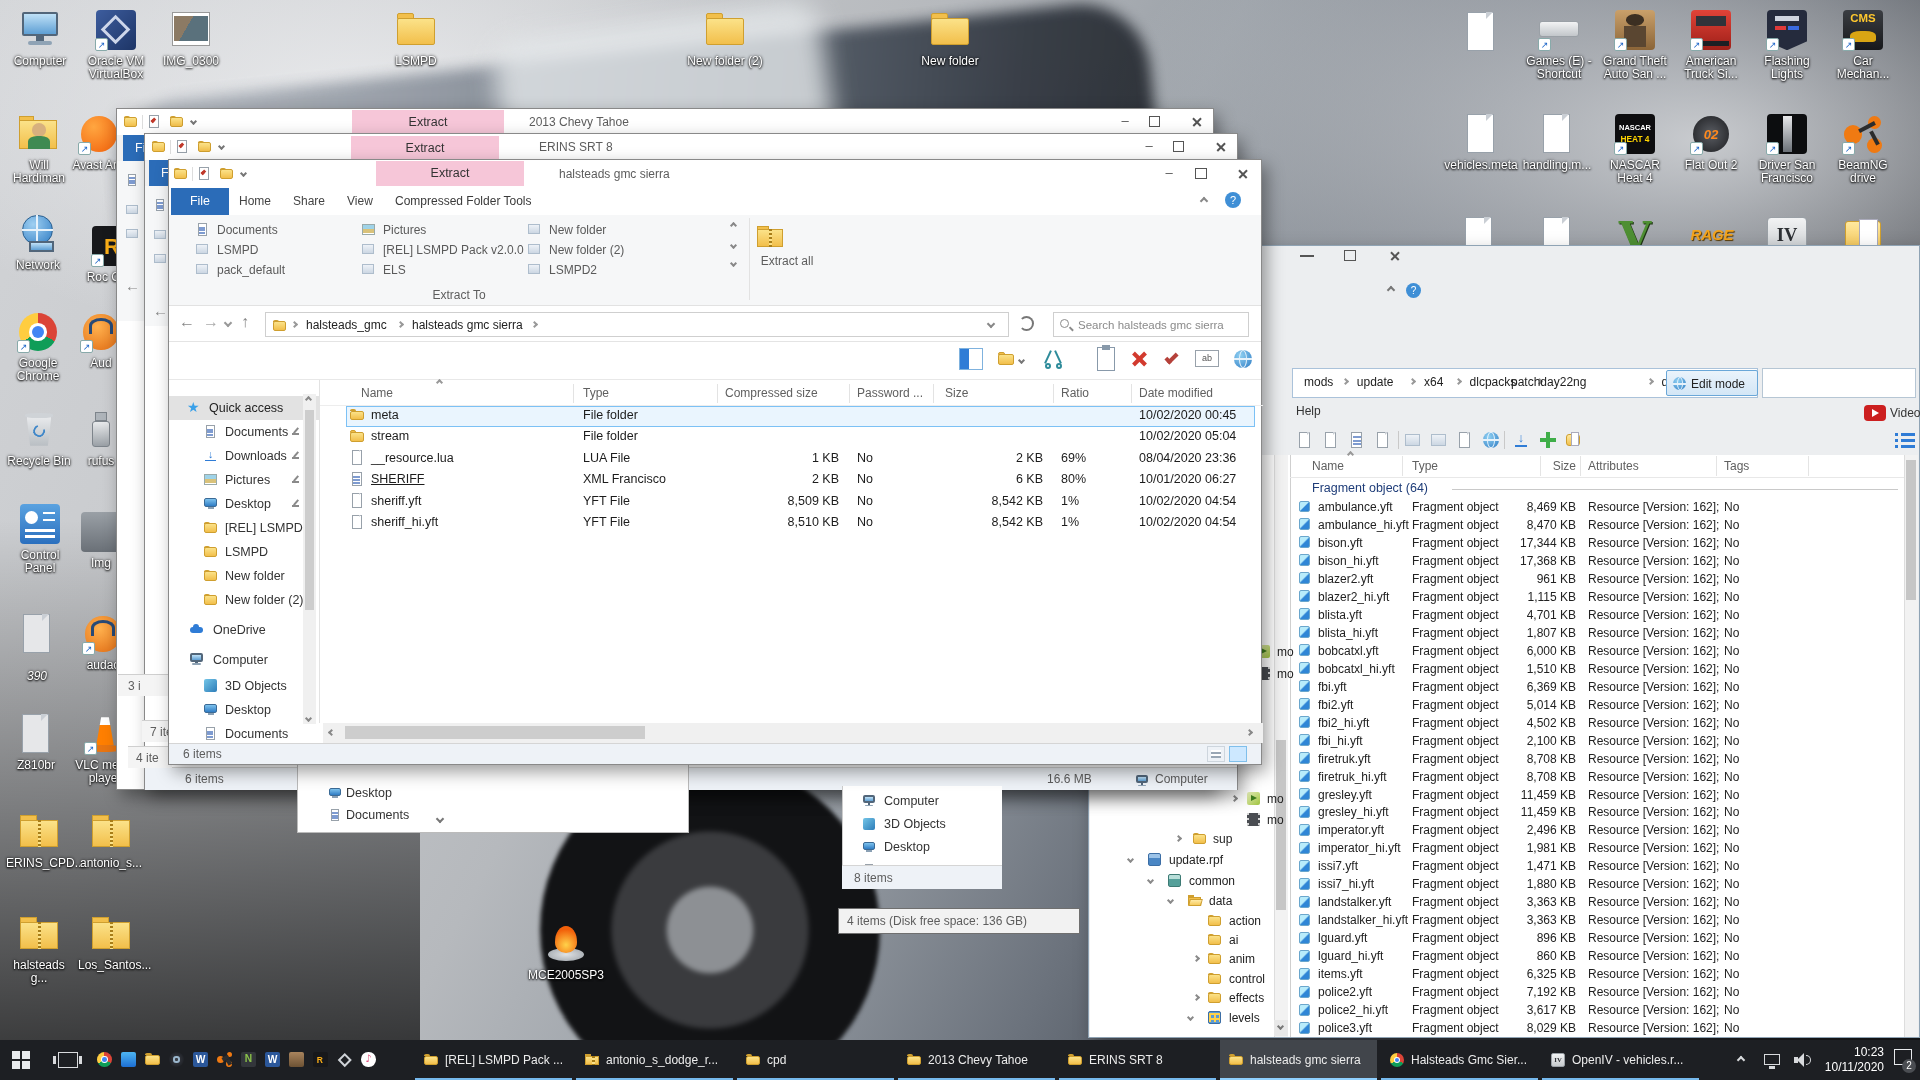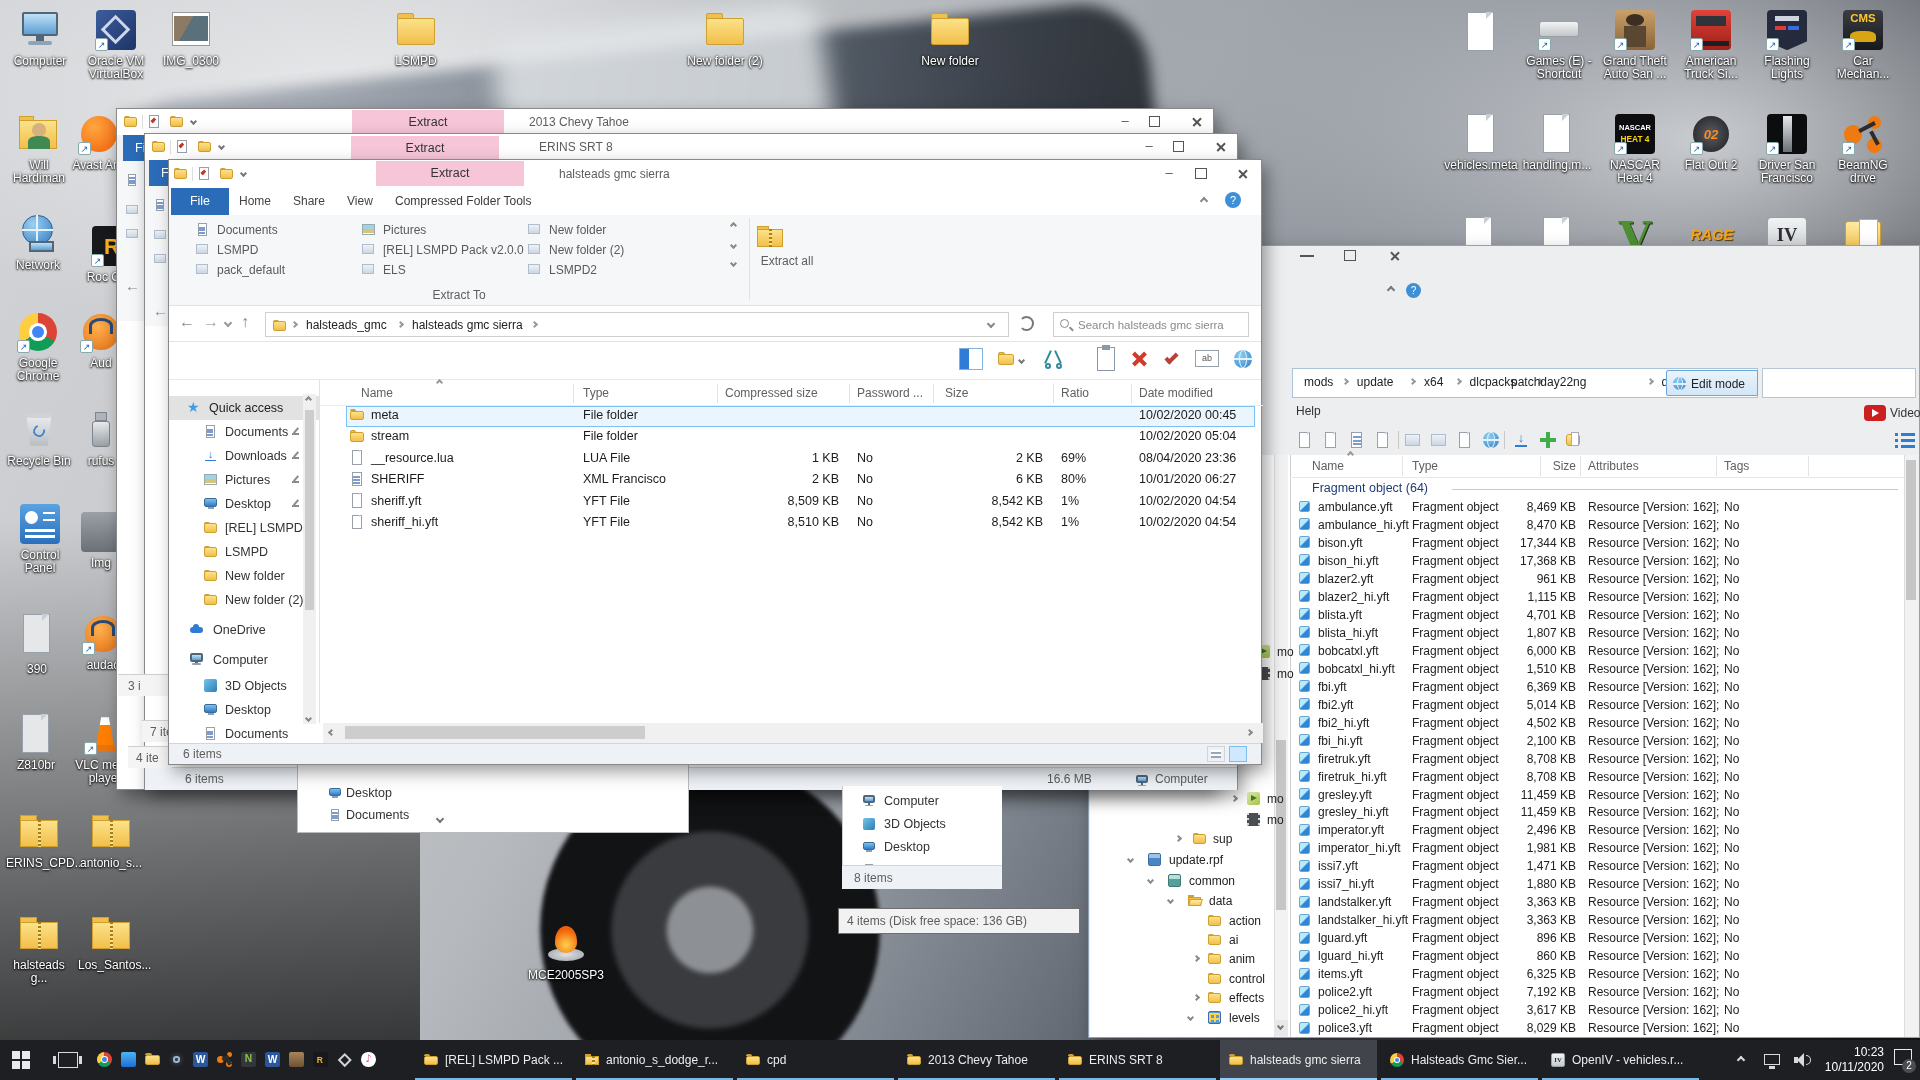--- a/index.html
+++ b/index.html
@@ -164,21 +164,21 @@
         <div style="position: relative; width: 44px; height: 44px; margin: 0px auto;">
           <div style="position: absolute; left: 4%; top: 4%; width: 92%; height: 92%; border-radius: 4px; background: linear-gradient(rgb(154, 160, 166), rgb(106, 112, 119));"></div>
         </div>
         <div class="lbl" style="position: relative; margin-top: 3px;">Img</div>
       </div>
       <div style="position: absolute; left: 8px; top: 612px; width: 58px; text-align: center; z-index: 1;">
         <div style="position: relative; width: 44px; height: 44px; margin: 0px auto;">
           <div style="position: absolute; left: 18%; top: 4%; width: 62%; height: 90%; background: rgb(230, 231, 233); border: 1px solid rgb(152, 161, 170);"></div>
           <div style="position: absolute; left: 62%; top: 4%; width: 0px; height: 0px; border-left: 7.92px solid rgb(201, 206, 212); border-bottom: 7.92px solid transparent;"></div>
         </div>
-        <div class="lbl" style="position: relative; margin-top: 7px;">390</div>
+        <div class="lbl" style="position: relative; margin-top: 14px; font-style: italic;">390</div>
       </div>
       <div style="position: absolute; left: 74px; top: 612px; width: 58px; text-align: center; z-index: 1;">
         <div style="position: relative; width: 44px; height: 44px; margin: 0px auto;">
           <div style="position: absolute; left: 10%; top: 10%; width: 80%; height: 80%; border-radius: 50%; background: radial-gradient(circle at 40% 35%, rgb(255, 177, 78), rgb(224, 106, 18));"></div>
           <div style="position: absolute; left: 22%; top: 18%; width: 56%; height: 36%; border-top: 3px solid rgb(39, 74, 119); border-right: 3px solid rgb(39, 74, 119); border-left: 3px solid rgb(39, 74, 119); border-image: initial; border-bottom: none; border-radius: 50% 50% 0px 0px;"></div>
           <div style="position: absolute; left: 1px; bottom: 1px; width: 13px; height: 13px; background: rgb(255, 255, 255); border: 1px solid rgb(136, 170, 170); border-radius: 2px; font-size: 9px; line-height: 12px; color: rgb(30, 102, 201); text-align: center;">↗</div>
         </div>
         <div class="lbl" style="position: relative; margin-top: 3px;">audac</div>
       </div>
       <div style="position: absolute; left: 6px; top: 712px; width: 60px; text-align: center; z-index: 1;">
@@ -822,21 +822,21 @@
         <div class="row-txt" style="position: absolute; left: 537px; top: 70.8px;">No</div>
         <div class="row-txt" style="position: absolute; left: 593px; top: 70.8px; width: 130px; text-align: right;">2 KB</div>
         <div class="row-txt" style="position: absolute; left: 741px; top: 70.8px;">69%</div>
         <div class="row-txt" style="position: absolute; left: 819px; top: 70.8px;">08/04/2020 23:36</div>
         <div style="width: 16px; height: 16px; position: absolute; left: 29px; top: 91.2px;">
           <div style="position: absolute; left: 18%; top: 4%; width: 62%; height: 90%; background: rgb(255, 255, 255); border: 1px solid rgb(152, 161, 170);"></div>
           <div style="position: absolute; left: 26%; top: 30%; width: 44%; height: 2px; background: rgb(126, 155, 208);"></div>
           <div style="position: absolute; left: 26%; top: 48%; width: 44%; height: 2px; background: rgb(126, 155, 208);"></div>
           <div style="position: absolute; left: 26%; top: 66%; width: 44%; height: 2px; background: rgb(126, 155, 208);"></div>
         </div>
-        <div class="row-txt" style="position: absolute; left: 51px; top: 92.2px;">SHERIFF</div>
+        <div class="row-txt" style="position: absolute; left: 51px; top: 92.2px; text-decoration: underline;">SHERIFF</div>
         <div class="row-txt" style="position: absolute; left: 263px; top: 92.2px;">XML Francisco</div>
         <div class="row-txt" style="position: absolute; left: 389px; top: 92.2px; width: 130px; text-align: right;">2 KB</div>
         <div class="row-txt" style="position: absolute; left: 537px; top: 92.2px;">No</div>
         <div class="row-txt" style="position: absolute; left: 593px; top: 92.2px; width: 130px; text-align: right;">6 KB</div>
         <div class="row-txt" style="position: absolute; left: 741px; top: 92.2px;">80%</div>
         <div class="row-txt" style="position: absolute; left: 819px; top: 92.2px;">10/01/2020 06:27</div>
         <div style="width: 16px; height: 16px; position: absolute; left: 29px; top: 112.6px;">
           <div style="position: absolute; left: 18%; top: 4%; width: 62%; height: 90%; background: rgb(255, 255, 255); border: 1px solid rgb(152, 161, 170);"></div>
           <div style="position: absolute; left: 62%; top: 4%; width: 0px; height: 0px; border-left: 2.88px solid rgb(201, 206, 212); border-bottom: 2.88px solid transparent;"></div>
         </div>

